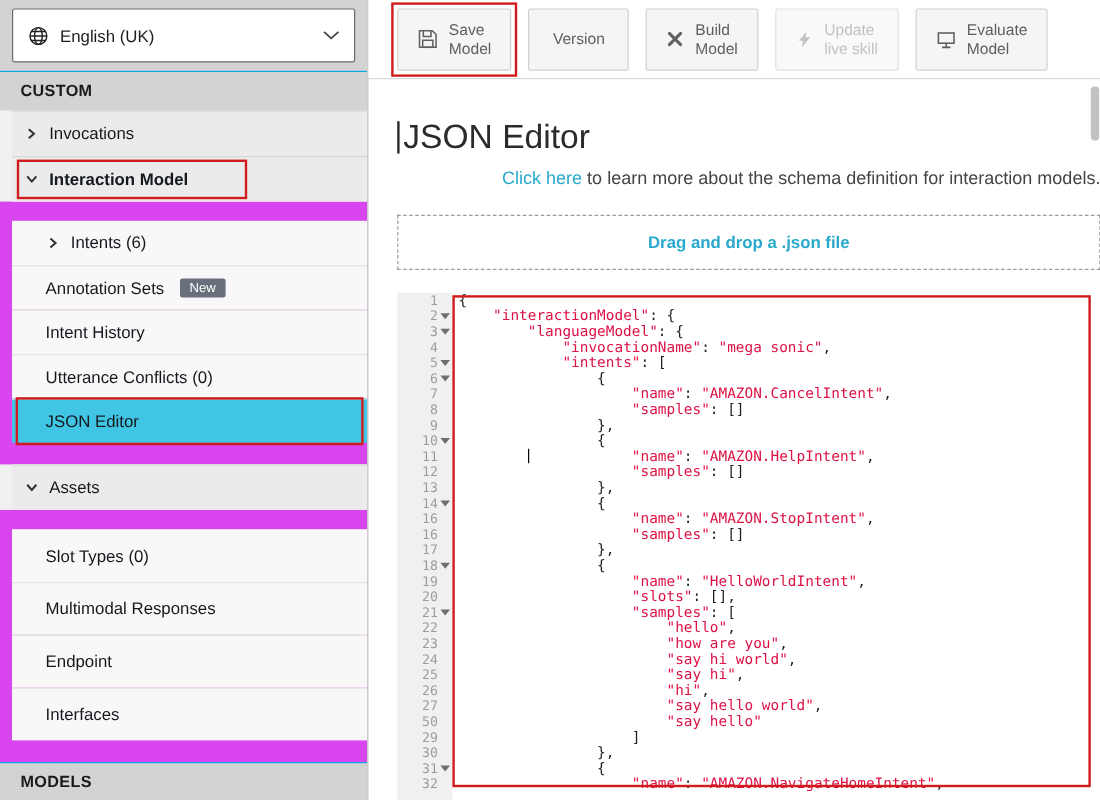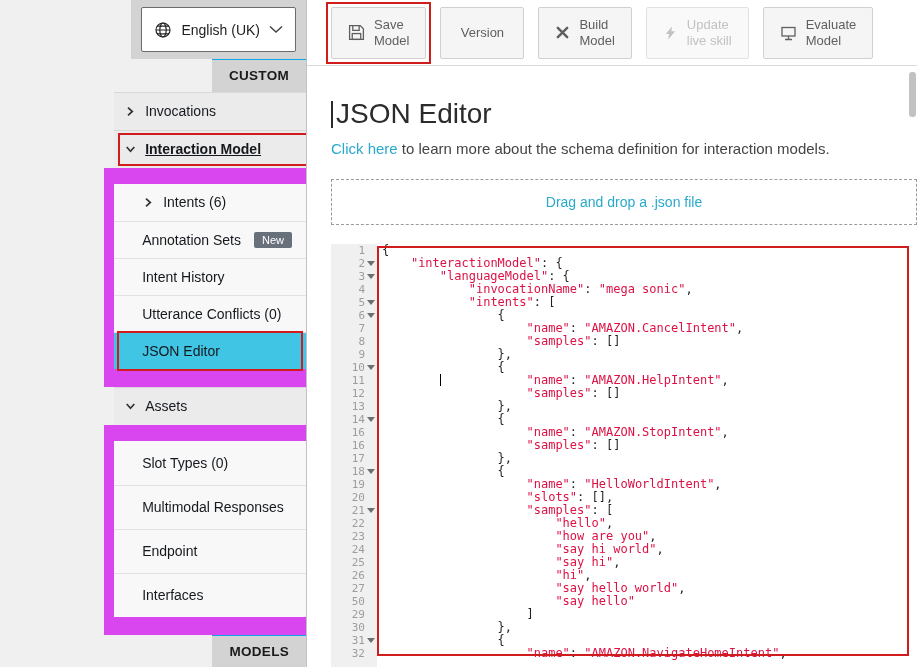--- a/index.html
+++ b/index.html
@@ -4,29 +4,29 @@
 <style>
   :root{
     --accent:#29a9cb; --selected:#40c5e4; --ann:#d01c1c; --str:#dd1144;
   }
   *{box-sizing:border-box; margin:0; padding:0;}
   html,body{width:917px;height:667px;overflow:hidden;}
   body{font-family:"Liberation Sans",sans-serif;background:#fff;color:#222;}
   .app{display:flex;width:100%;height:100%;}
 
   
-  .sidebar{width:307px;min-width:307px;background:#f0f0f0;border-right:1px solid #c2c2c2;display:flex;flex-direction:column;overflow:hidden;align-items:flex-end;}
+  .sidebar{width:307px;min-width:307px;background:#f0f0f0;border-right:1px solid #c2c2c2;display:flex;flex-direction:column;overflow:hidden;}
   .lang-strip{background:#d3d3d3;padding:7px 10px;height:59px;}
   .lang-select{background:#fff;border:1px solid #6b6b6b;border-radius:2px;height:45px;display:flex;align-items:center;padding:0 12px;gap:9px;cursor:pointer;}
   .lang-label{font-size:14px;color:#1d1d1d;flex:1;}
   .section-header{background:#d3d3d3;border-top:1px solid #0ea5e9;padding:0 17px;height:46px;display:flex;align-items:center;font-weight:bold;font-size:13.5px;color:#1a1a1a;letter-spacing:.3px;}
   .section-header.models{margin-top:auto;}
   .nav-item{position:relative;display:flex;align-items:center;cursor:pointer;margin-left:10px;}
   .nav-item.top{height:38px;background:#ebebeb;border-top:1px solid #d8d8d8;padding:0 10px;gap:9px;font-size:14px;color:#15191e;}
-  .nav-item.top.bold .nav-label{font-weight:bold;text-decoration:underline;}
+  .nav-item.top.bold .nav-label{font-weight:bold;}
   .sub-group{background:#d946ef;padding:16px 0 18px 0;}
   .sub-group .nav-item{height:37px;background:#f8f8f8;padding:0 14px 0 28px;font-size:14px;gap:9px;color:#15191e;}
   .sub-group.assets .nav-item{height:44px;}
   .sub-group .nav-item + .nav-item{border-top:1px solid #e3e3e3;}
   .nav-item.selected{background:var(--selected) !important;}
   .chev{display:flex;width:12px;justify-content:center;color:#333;}
   .nav-label{flex:0 1 auto;}
   .badge{background:#68707c;color:#fff;font-size:11px;padding:2px 8px;border-radius:2px;margin-left:4px;}
 
   
@@ -40,23 +40,23 @@
   .tb-wrap{position:relative;flex:none;}
   .tb-wrap .red-box.btn{inset:-5px;width:auto;}
   .tb-btn{display:flex;align-items:center;justify-content:center;gap:9px;height:52px;min-width:84px;padding:0 16px;background:#f5f5f5;border:1px solid #d0d0d0;border-radius:2px;font-family:inherit;font-size:13px;color:#5f5f5f;cursor:pointer;}
   .tb-btn .lines{text-align:left;line-height:16px;white-space:nowrap;}
   .tb-btn.disabled{color:#c2c2c2;background:#f9f9f9;border-color:#e2e2e2;cursor:default;}
   .tb-icon{display:flex;}
 
   .content{flex:1;padding-left:24px;position:relative;overflow:hidden;}
   .page-title{font-size:28px;font-weight:400;color:#2b2b2b;margin-top:32px;line-height:32px;display:flex;align-items:center;}
   .title-caret{width:2px;height:27px;background:#2b2b2b;margin-right:3px;}
-  .subtitle{margin-top:9px;font-size:15px;color:#444;line-height:19px;}
+  .subtitle{margin-top:9px;font-size:15px;color:#444;line-height:19px;text-align:right;}
   .subtitle a{color:var(--accent);text-decoration:none;cursor:pointer;}
-  .dropzone{margin-top:21px;height:46px;border:1px dashed #9b9b9b;display:flex;align-items:center;justify-content:center;color:var(--accent);font-weight:normal;font-size:14px;cursor:pointer;}
+  .dropzone{margin-top:21px;height:46px;border:1px dashed #9b9b9b;display:flex;align-items:center;justify-content:center;color:var(--accent);font-weight:bold;font-size:14px;cursor:pointer;}
 
   
   .editor{position:relative;margin-top:19px;height:430px;display:flex;font-family:"DejaVu Sans Mono",monospace;font-size:12px;line-height:13px;background:#fff;}
   .gutter{width:46px;min-width:46px;background:#f0f0f0;color:#9d9d9d;}
   .g-row{height:13px;display:flex;align-items:center;justify-content:flex-end;font-size:11px;}
   .g-fold{width:12px;height:13px;display:flex;align-items:center;justify-content:center;cursor:pointer;}
   .tri{width:0;height:0;border-left:4px solid transparent;border-right:4px solid transparent;border-top:5px solid #6e6e6e;}
   .code{flex:1;position:relative;padding-left:5px;overflow:hidden;}
   .c-row{height:13px;white-space:pre;position:relative;}
   .tok.s{color:var(--str);}

